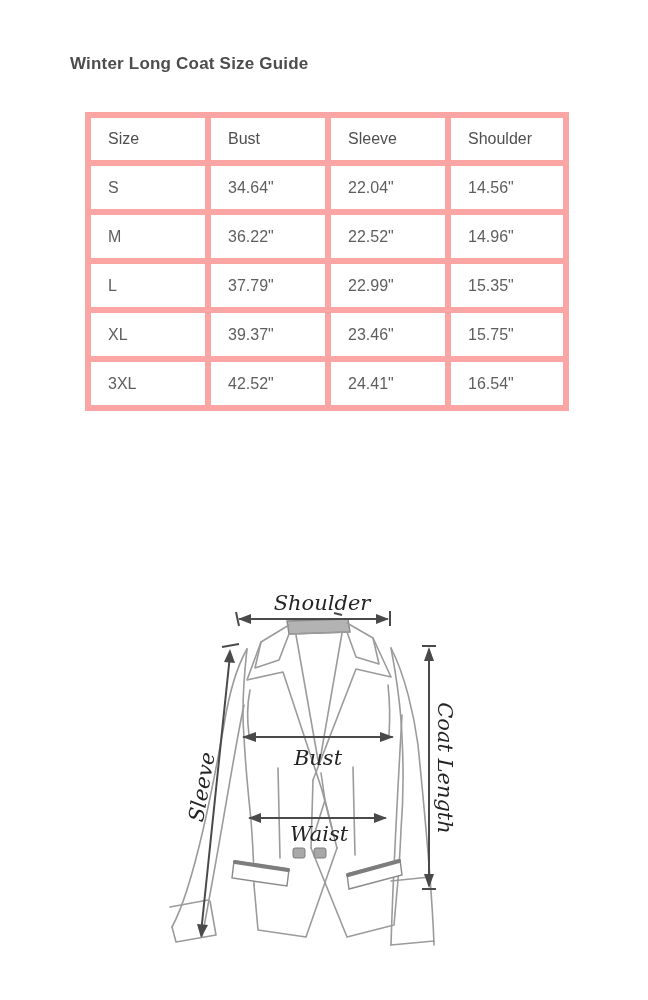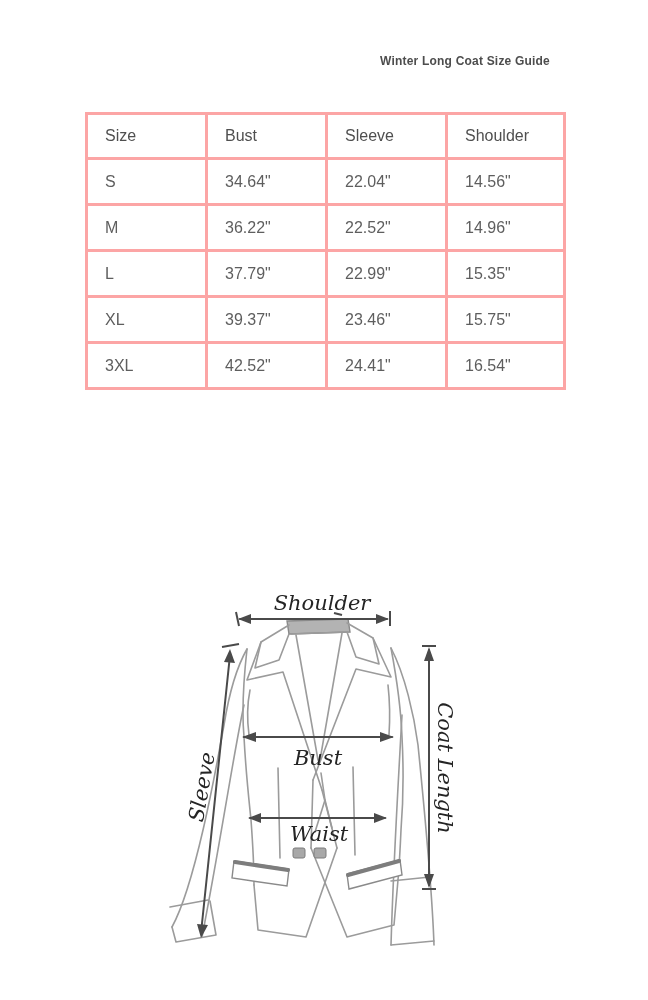--- a/index.html
+++ b/index.html
@@ -3,33 +3,33 @@
 <meta charset="utf-8">
 <style>
   html, body { margin:0; padding:0; }
   body {
     width:648px; height:1000px; background:#ffffff;
     font-family:"Liberation Sans", sans-serif;
     position:relative; overflow:hidden;
   }
   .page-title {
     position:absolute; top:54px; left:70px; width:480px;
-    text-align:right; font-size:12px; font-weight:600;
+    text-align:left; font-size:17px; font-weight:600;
     color:#4d4d4d; letter-spacing:0.2px;
   }
   table.size-table {
     position:absolute; top:112px; left:85px; width:478px;
     border-collapse:collapse; table-layout:fixed;
   }
   .size-table col.c1 { width:120px; }
   .size-table col.c2 { width:120px; }
   .size-table col.c3 { width:120px; }
   .size-table col.c4 { width:118px; }
   .size-table th, .size-table td {
-    border:3px solid #fca5a5;
+    border:6px solid #fca5a5;
     font-size:16px; font-weight:400;
     text-align:left; vertical-align:middle;
     padding:0 4px 0 17px;
     background:#ffffff;
   }
   .size-table th { height:42px; color:#4f4f4f; }
   .size-table td { height:43px; color:#5e5e5e; }
   .diagram {
     position:absolute; left:150px; top:585px;
     width:325px; height:400px;

